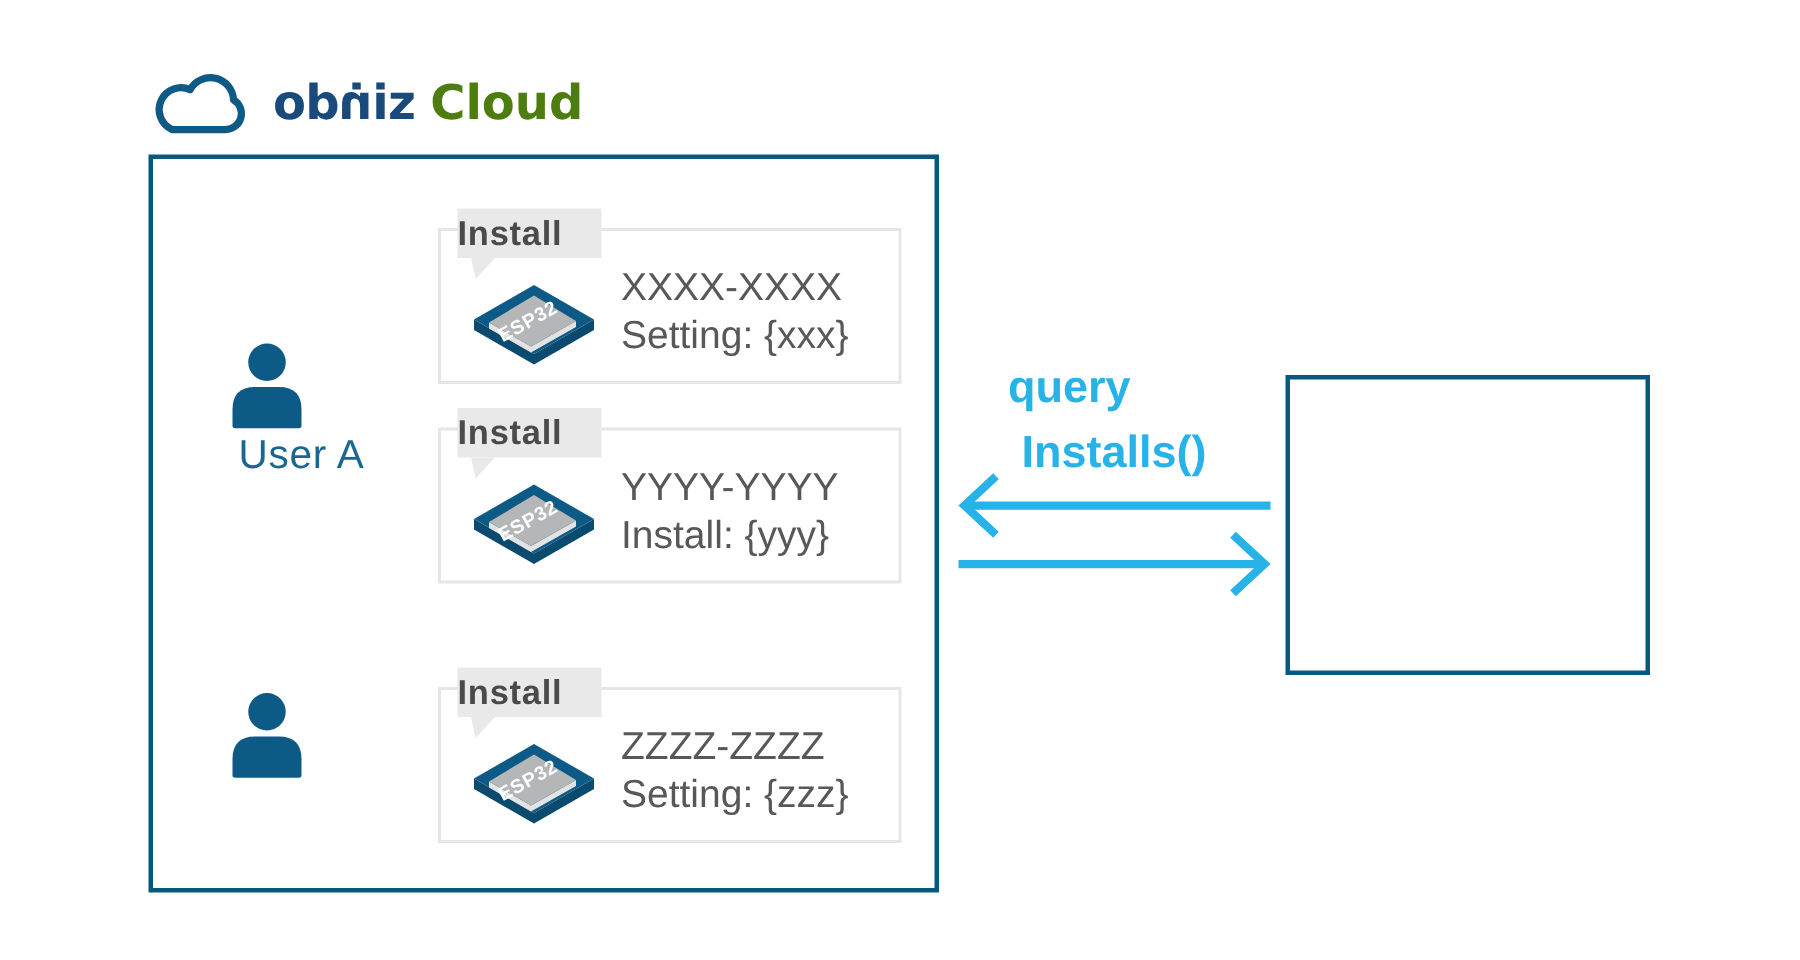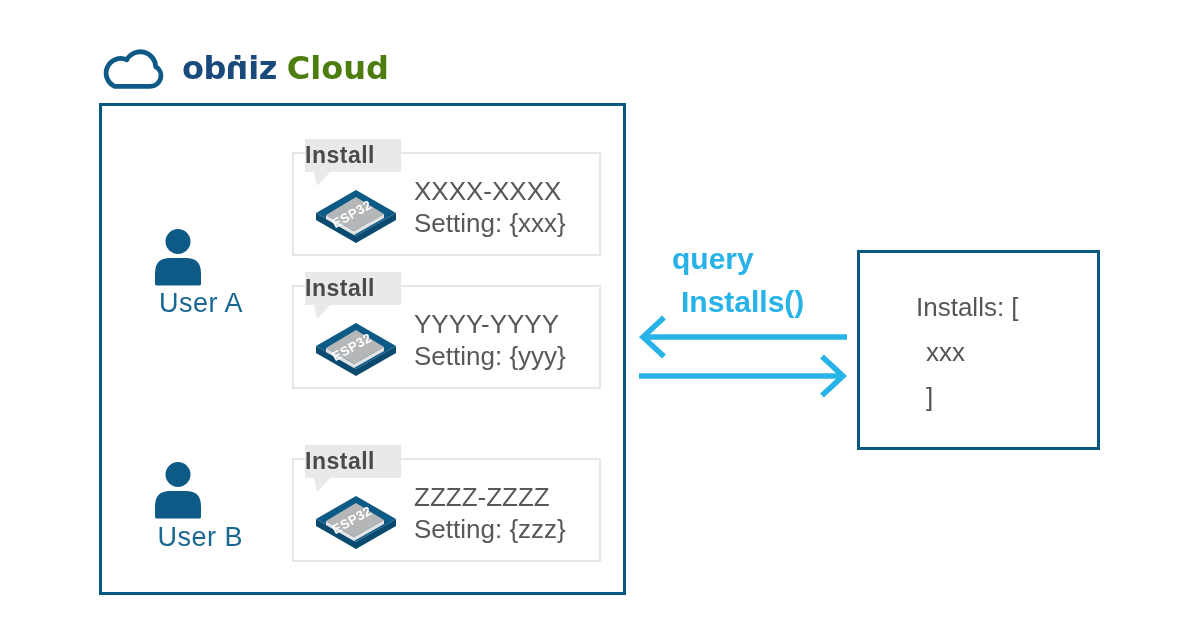--- a/index.html
+++ b/index.html
@@ -113,21 +113,20 @@
   <svg class="user-icon a" viewBox="0 0 52 58">
     <circle cx="26" cy="13.5" r="12.5" fill="#0e5a87"></circle>
     <path d="M3 56 L3 45 Q3 30 18 30 L34 30 Q49 30 49 45 L49 56 Q49 57.5 47 57.5 L5 57.5 Q3 57.5 3 56 Z" fill="#0e5a87"></path>
   </svg>
   <div class="user-label a">User A</div>
 
   <svg class="user-icon b" viewBox="0 0 52 58">
     <circle cx="26" cy="13.5" r="12.5" fill="#0e5a87"></circle>
     <path d="M3 56 L3 45 Q3 30 18 30 L34 30 Q49 30 49 45 L49 56 Q49 57.5 47 57.5 L5 57.5 Q3 57.5 3 56 Z" fill="#0e5a87"></path>
   </svg>
-  <div class="user-label b">User B</div>
 
   <div class="card c1"></div>
   <div class="badge b1">Install</div>
   <svg class="chip ch1" viewBox="0 0 96 78">
     <path d="M8 44 L8 51 L48 74 L88 51 L88 44 L48 67 Z" fill="#0a4a6e"></path>
     <path d="M8 44 L48 21 L88 44 L48 67 Z" fill="#0e5a87"></path>
     <path d="M18 46 L18 50 L46 66 L76 49 L76 45 L46 62 Z" fill="#e3e3e3"></path>
     <path d="M18 46 L48 28 L76 45 L46 62 Z" fill="#b4b6b8"></path>
     <text transform="translate(46 49) rotate(-29)" text-anchor="middle" font-size="13" font-weight="bold" fill="#ffffff" letter-spacing="0.5">ESP32</text>
   </svg>
@@ -140,21 +139,21 @@
   <div class="badge b2">Install</div>
   <svg class="chip ch2" viewBox="0 0 96 78">
     <path d="M8 44 L8 51 L48 74 L88 51 L88 44 L48 67 Z" fill="#0a4a6e"></path>
     <path d="M8 44 L48 21 L88 44 L48 67 Z" fill="#0e5a87"></path>
     <path d="M18 46 L18 50 L46 66 L76 49 L76 45 L46 62 Z" fill="#e3e3e3"></path>
     <path d="M18 46 L48 28 L76 45 L46 62 Z" fill="#b4b6b8"></path>
     <text transform="translate(46 49) rotate(-29)" text-anchor="middle" font-size="13" font-weight="bold" fill="#ffffff" letter-spacing="0.5">ESP32</text>
   </svg>
   <div class="card-text t2">
     <div>YYYY-YYYY</div>
-    <div>Setting: {yyy}</div>
+    <div>Install: {yyy}</div>
   </div>
 
   <div class="card c3"></div>
   <div class="badge b3">Install</div>
   <svg class="chip ch3" viewBox="0 0 96 78">
     <path d="M8 44 L8 51 L48 74 L88 51 L88 44 L48 67 Z" fill="#0a4a6e"></path>
     <path d="M8 44 L48 21 L88 44 L48 67 Z" fill="#0e5a87"></path>
     <path d="M18 46 L18 50 L46 66 L76 49 L76 45 L46 62 Z" fill="#e3e3e3"></path>
     <path d="M18 46 L48 28 L76 45 L46 62 Z" fill="#b4b6b8"></path>
     <text transform="translate(46 49) rotate(-29)" text-anchor="middle" font-size="13" font-weight="bold" fill="#ffffff" letter-spacing="0.5">ESP32</text>
@@ -173,19 +172,14 @@
       <path d="M214 29 H10"></path>
       <path d="M31 9.5 L10 29 L31 48.5"></path>
     </g>
     <g stroke="#27b3e8" stroke-width="5.5" fill="none">
       <path d="M6 68 H210"></path>
       <path d="M189 48.5 L210 68 L189 87.5"></path>
     </g>
   </svg>
 
   <div class="webapp-box"></div>
-  <div class="webapp-code">
-    <div>Installs: [</div>
-    <div class="code-indent">xxx</div>
-    <div class="code-indent">]</div>
-  </div>
 
 </div>
 
 </body></html>

